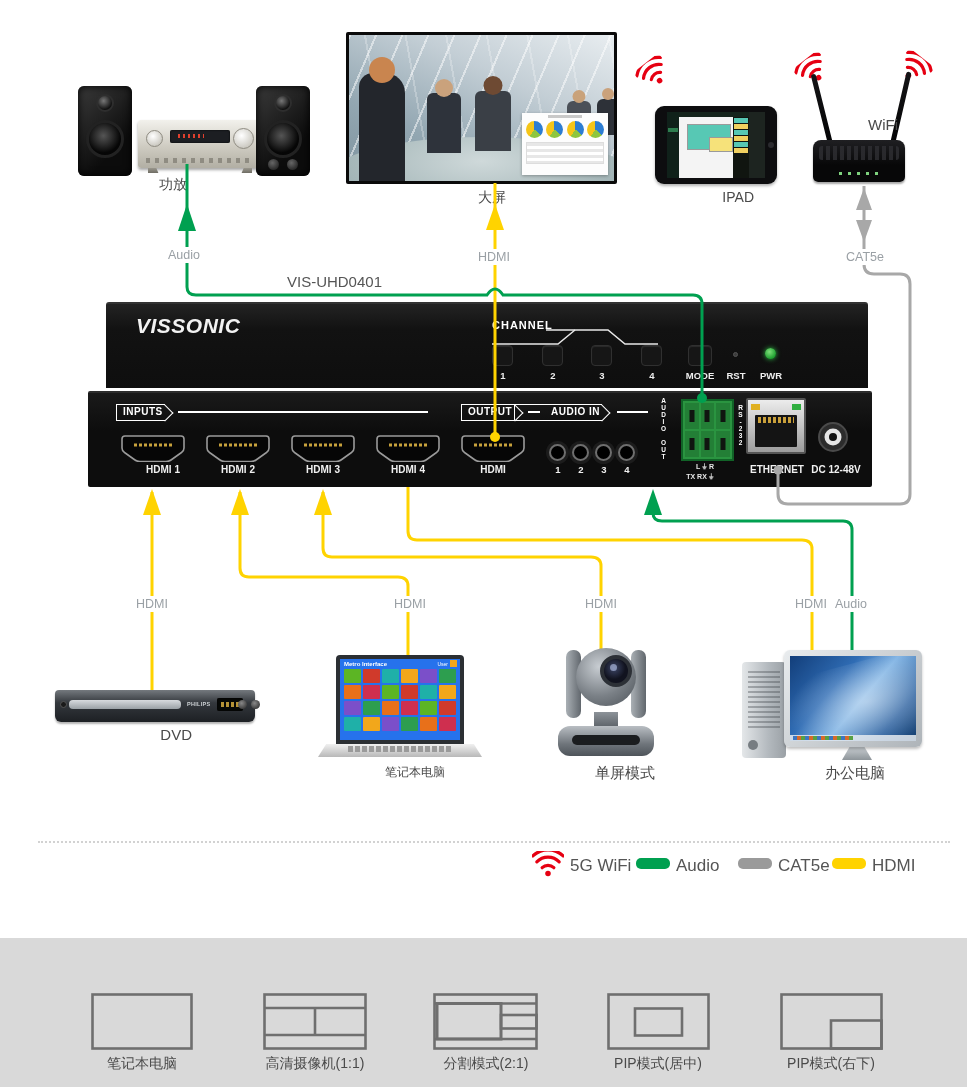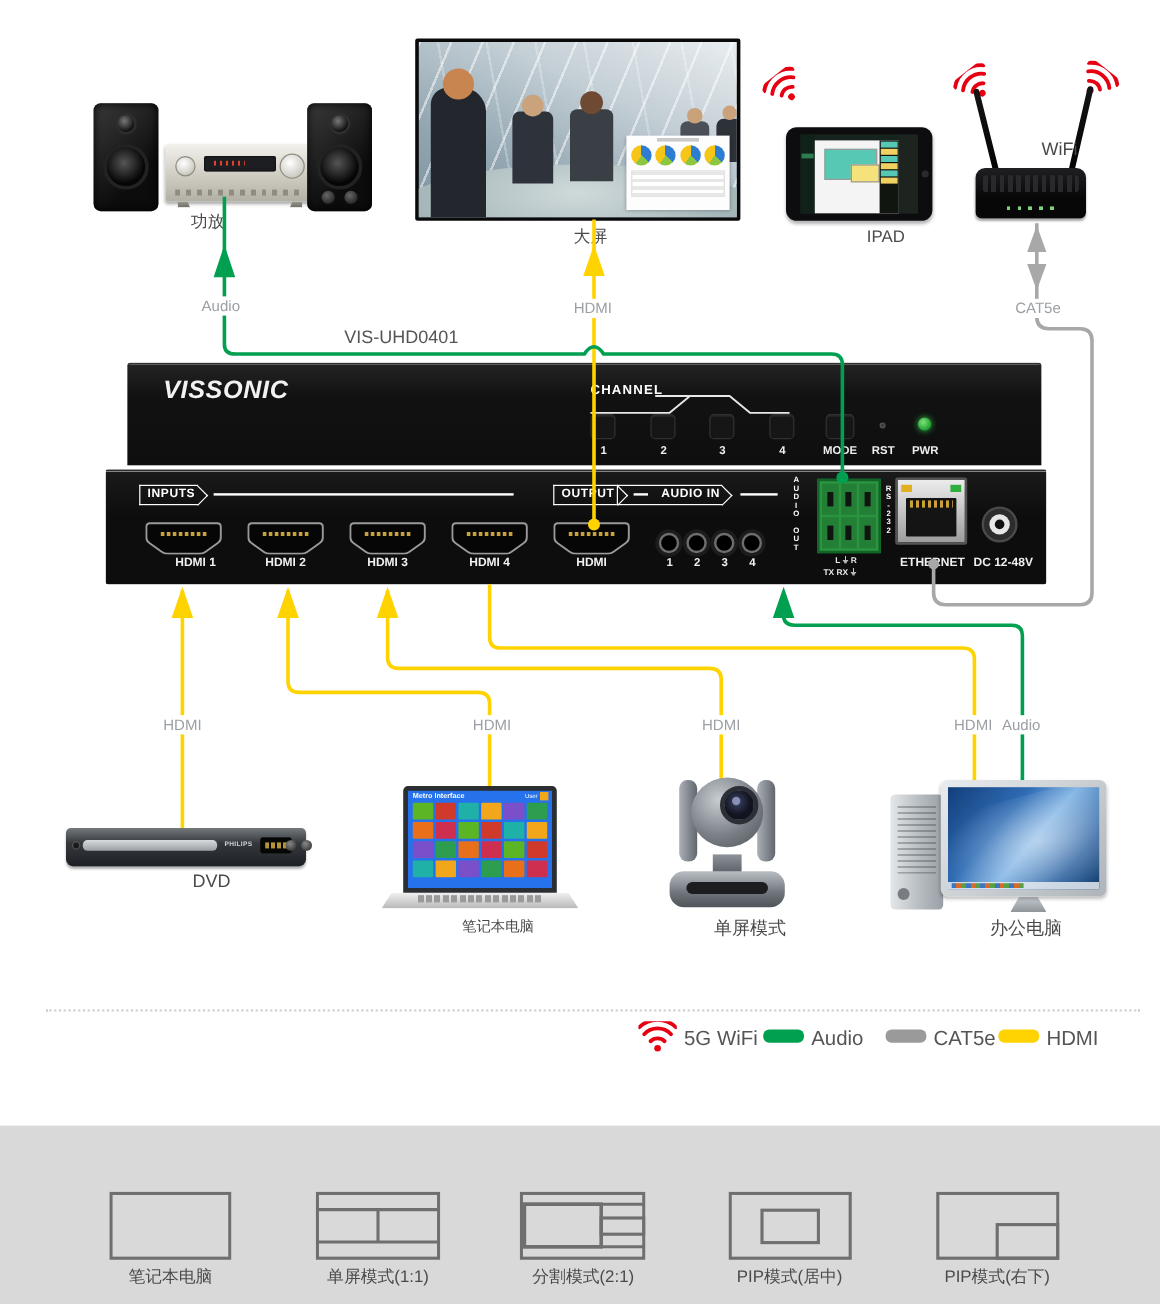--- a/index.html
+++ b/index.html
@@ -481,19 +481,19 @@
     <svg class="modefig" style="left:607px;" width="103" height="57" viewBox="0 0 103 57">
       <rect x="1.5" y="1.5" width="100" height="54" fill="none" stroke="#6f6f6f" stroke-width="2.6"></rect>
       <rect x="28" y="15.5" width="47" height="27" fill="none" stroke="#6f6f6f" stroke-width="2.6"></rect>
     </svg>
     <svg class="modefig" style="left:780px;" width="103" height="57" viewBox="0 0 103 57">
       <rect x="1.5" y="1.5" width="100" height="54" fill="none" stroke="#6f6f6f" stroke-width="2.6"></rect>
       <rect x="51" y="27.5" width="50.5" height="28" fill="none" stroke="#6f6f6f" stroke-width="2.6"></rect>
     </svg>
 
     <div class="mode-lbl" style="left:142px;">笔记本电脑</div>
-    <div class="mode-lbl" style="left:315px;">单屏模式(1:1)</div>
+    <div class="mode-lbl" style="left:315px;">高清摄像机(1:1)</div>
     <div class="mode-lbl" style="left:486px;">分割模式(2:1)</div>
     <div class="mode-lbl" style="left:658px;">PIP模式(居中)</div>
     <div class="mode-lbl" style="left:831px;">PIP模式(右下)</div>
   </div>
 
 </div>
 
 </body></html>

